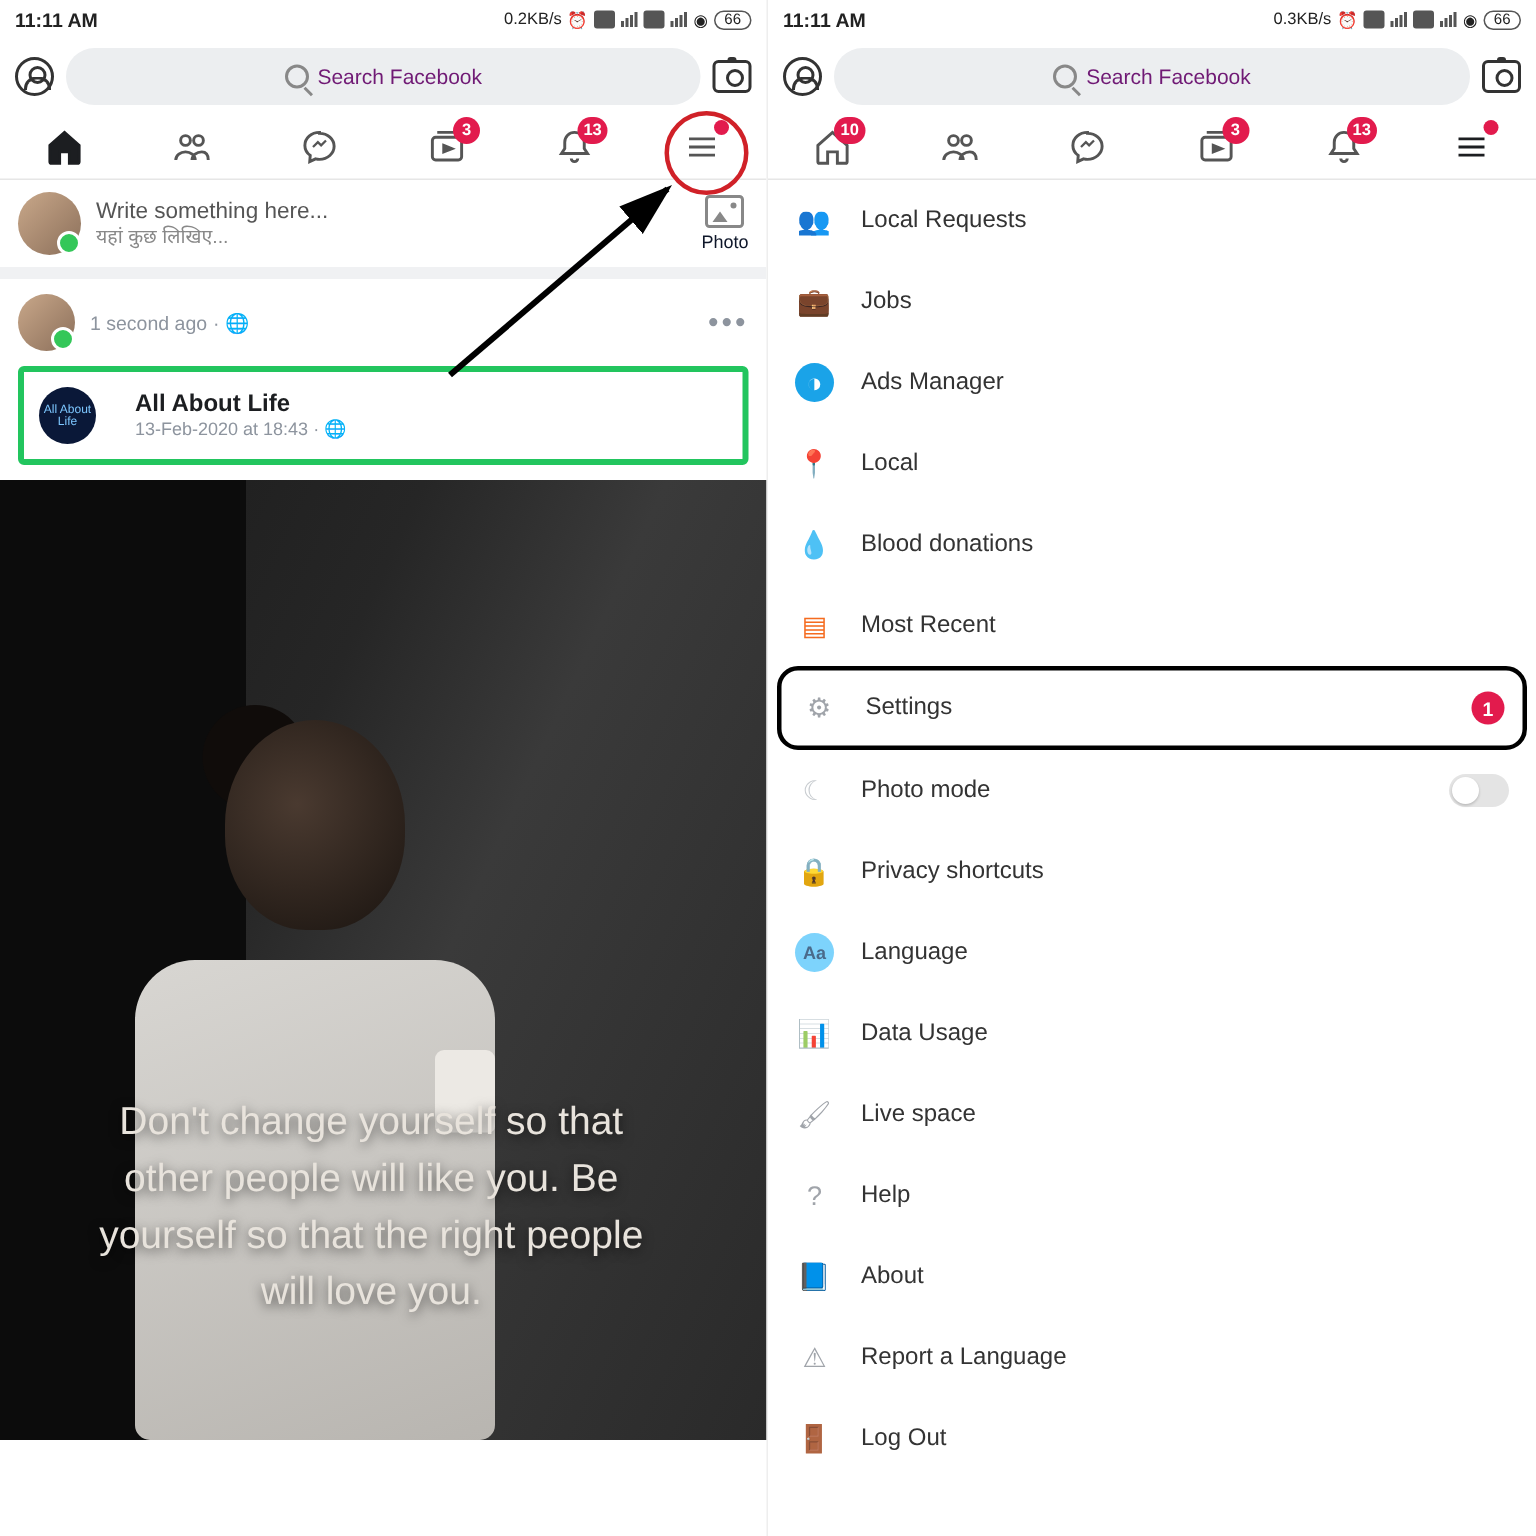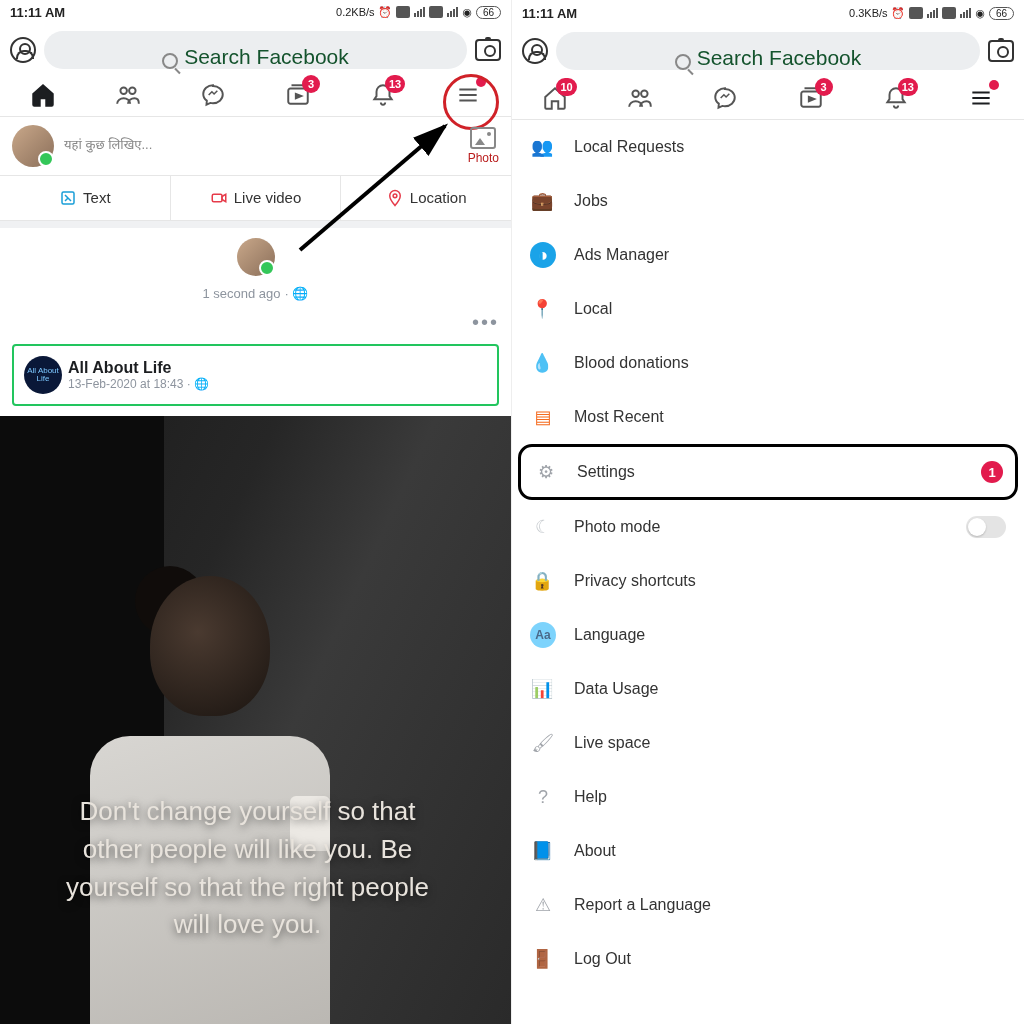--- a/index.html
+++ b/index.html
@@ -15,56 +15,56 @@
   .stat-sig{display:inline-flex;gap:1px;align-items:flex-end;}
   .stat-sig i{width:2px;background:#555;display:inline-block;}
   .stat-sig i:nth-child(1){height:4px}.stat-sig i:nth-child(2){height:6px}.stat-sig i:nth-child(3){height:8px}.stat-sig i:nth-child(4){height:10px}
   .batt{border:1px solid #555;border-radius:8px;padding:0 6px;font-size:10px;}
 
   
   .srow{display:flex;align-items:center;gap:8px;padding:6px 10px;}
   .prof-circ{width:26px;height:26px;border:2px solid #333;border-radius:50%;position:relative;}
   .prof-circ::before{content:"";position:absolute;top:4px;left:7px;width:8px;height:8px;border:2px solid #333;border-radius:50%;}
   .prof-circ::after{content:"";position:absolute;bottom:2px;left:4px;width:14px;height:7px;border:2px solid #333;border-bottom:none;border-radius:8px 8px 0 0;}
-  .sbox{flex:1;background:#eceef0;border-radius:22px;height:38px;display:flex;align-items:flex-end;justify-content:center;gap:6px;color:#14532d;font-size:21px;}
+  .sbox{flex:1;background:#eceef0;border-radius:22px;height:38px;display:flex;align-items:center;justify-content:center;gap:6px;color:#701a75;font-size:14px;}
   .cam-ic{width:26px;height:22px;border:2px solid #333;border-radius:4px;position:relative;}
   .cam-ic::before{content:"";position:absolute;top:4px;left:7px;width:8px;height:8px;border:2px solid #333;border-radius:50%;}
   .cam-ic::after{content:"";position:absolute;top:-4px;left:8px;width:6px;height:4px;background:#333;border-radius:2px 2px 0 0;}
 
   
   .tabs{display:flex;justify-content:space-around;align-items:center;height:44px;border-bottom:1px solid #e6e6e6;}
   .tab{position:relative;width:40px;height:40px;display:flex;align-items:center;justify-content:center;color:#555;}
   .tab svg{width:26px;height:26px;stroke:#555;fill:none;stroke-width:1.8;}
   .tab.act svg{fill:#1c1e21;stroke:#1c1e21;}
   .badge{position:absolute;top:0;right:-2px;background:#e21b4d;color:#fff;font-size:11px;font-weight:600;border-radius:10px;min-width:18px;height:18px;display:flex;align-items:center;justify-content:center;padding:0 4px;}
   .dot{width:10px;height:10px;background:#e21b4d;border-radius:50%;position:absolute;top:2px;right:2px;}
 
   
   .composer{display:flex;align-items:center;padding:8px 12px;gap:10px;}
   .avatar{width:42px;height:42px;border-radius:50%;background:linear-gradient(135deg,#c9a88a,#8b6f5a);position:relative;}
   .avatar::after{content:"";position:absolute;bottom:0;right:0;width:12px;height:12px;background:#34c759;border:2px solid #fff;border-radius:50%;}
   .comp-text{flex:1;color:#555;font-size:15px;line-height:1.3;}
   .comp-text .sub{color:#888;font-size:13px;}
-  .photo-btn{display:flex;flex-direction:column;align-items:center;gap:2px;color:#b91c1c;font-size:12px;}
+  .photo-btn{display:flex;flex-direction:column;align-items:center;gap:2px;color:#0f172a;font-size:12px;}
   .photo-ic{width:26px;height:22px;border:2px solid #888;border-radius:3px;position:relative;}
   .photo-ic::before{content:"";position:absolute;bottom:2px;left:3px;width:0;height:0;border-left:5px solid transparent;border-right:5px solid transparent;border-bottom:7px solid #888;}
   .photo-ic::after{content:"";position:absolute;top:3px;right:3px;width:4px;height:4px;background:#888;border-radius:50%;}
 
   .comp-actions{display:flex;border-top:1px solid #e6e6e6;border-bottom:1px solid #e6e6e6;}
   .comp-act{flex:1;display:flex;align-items:center;justify-content:center;gap:6px;height:44px;font-size:15px;color:#333;font-weight:500;border-right:1px solid #e6e6e6;}
   .comp-act:last-child{border-right:none;}
   .ic-sm{width:18px;height:18px;}
 
   
   .gap{height:8px;background:#f0f1f3;}
-  .post-hdr{display:flex;align-items:center;gap:10px;padding:10px 12px;flex-direction:column;}
+  .post-hdr{display:flex;align-items:center;gap:10px;padding:10px 12px;}
   .avatar.sm{width:38px;height:38px;}
   .post-time{color:#8d949e;font-size:13px;display:flex;align-items:center;gap:4px;}
   .dots{margin-left:auto;color:#8d949e;font-size:20px;letter-spacing:2px;}
-  .card{margin:0 12px;border:2px solid #22c55e;border-radius:4px;padding:10px;display:flex;align-items:center;gap:6px;}
+  .card{margin:0 12px;border:4px solid #22c55e;border-radius:4px;padding:10px;display:flex;align-items:center;gap:26px;}
   .pg-av{width:38px;height:38px;border-radius:50%;background:#0a1838;display:flex;align-items:center;justify-content:center;color:#7dc7ff;font-size:8px;text-align:center;line-height:1;}
   .pg-name{font-weight:700;font-size:16px;color:#1c1e21;}
   .pg-sub{color:#8d949e;font-size:12px;}
 
   .quote-img{position:relative;height:640px;background:linear-gradient(115deg,#1a1a1a 0%,#262626 35%,#3a3a3a 55%,#2a2a2a 100%);overflow:hidden;margin-top:10px;}
   .quote-img::before{content:"";position:absolute;left:0;top:0;width:32%;height:100%;background:#0c0c0c;}
   .silhouette{position:absolute;left:80px;top:140px;width:260px;height:500px;}
   .silhouette .head{width:120px;height:140px;background:radial-gradient(circle at 40% 40%,#4a3a30,#1a1410);border-radius:50% 50% 45% 45%;position:absolute;top:20px;left:70px;}
   .silhouette .hair{width:70px;height:70px;background:#100c0a;border-radius:50%;position:absolute;top:10px;left:55px;}
   .silhouette .body{width:240px;height:320px;background:linear-gradient(160deg,#d8d6d2,#b8b5b0);border-radius:40px 40px 10px 10px;position:absolute;top:180px;left:10px;}
@@ -176,51 +176,29 @@
               <path d="M0,0 L0,6 L9,3 z" fill="#000"></path>
             </marker>
           </defs>
           <line x1="10" y1="130" x2="155" y2="6" stroke="#000" stroke-width="4" marker-end="url(#ah)"></line>
         </svg>
     </div>
 
     <div class="composer">
       <div class="avatar"></div>
       <div class="comp-text">
+        <div>Write something here...</div>
         <div class="sub">यहां कुछ लिखिए...</div>
       </div>
       <div class="photo-btn">
         <div class="photo-ic"></div>
         <span>Photo</span>
       </div>
     </div>
 
-    <div class="comp-actions">
-      <div class="comp-act">
-          <svg class="ic-sm" viewBox="0 0 24 24" fill="none" stroke="#1a9ed8" stroke-width="2">
-            <rect x="4" y="4" width="16" height="16" rx="2"></rect>
-            <path d="M8 8l8 8M8 16l4-4"></path>
-          </svg>
-          <span>Text</span>
-        </div>
-      <div class="comp-act">
-          <svg class="ic-sm" viewBox="0 0 24 24" fill="none" stroke="#e63b4a" stroke-width="2">
-            <rect x="3" y="7" width="13" height="10" rx="2"></rect>
-            <path d="M16 10l5-3v10l-5-3z"></path>
-          </svg>
-          <span>Live video</span>
-        </div>
-      <div class="comp-act">
-          <svg class="ic-sm" viewBox="0 0 24 24" fill="none" stroke="#e63b4a" stroke-width="2">
-            <path d="M12 2a7 7 0 017 7c0 5-7 13-7 13S5 14 5 9a7 7 0 017-7z"></path>
-            <circle cx="12" cy="9" r="2.5"></circle>
-          </svg>
-          <span>Location</span>
-        </div>
-    </div>
 
     <div class="gap"></div>
 
     <div class="post-hdr">
       <div class="avatar sm"></div>
       <div class="post-time">
           <span>1 second ago</span>
           <span>· 🌐</span>
         </div>
       <div class="dots">•••</div>

